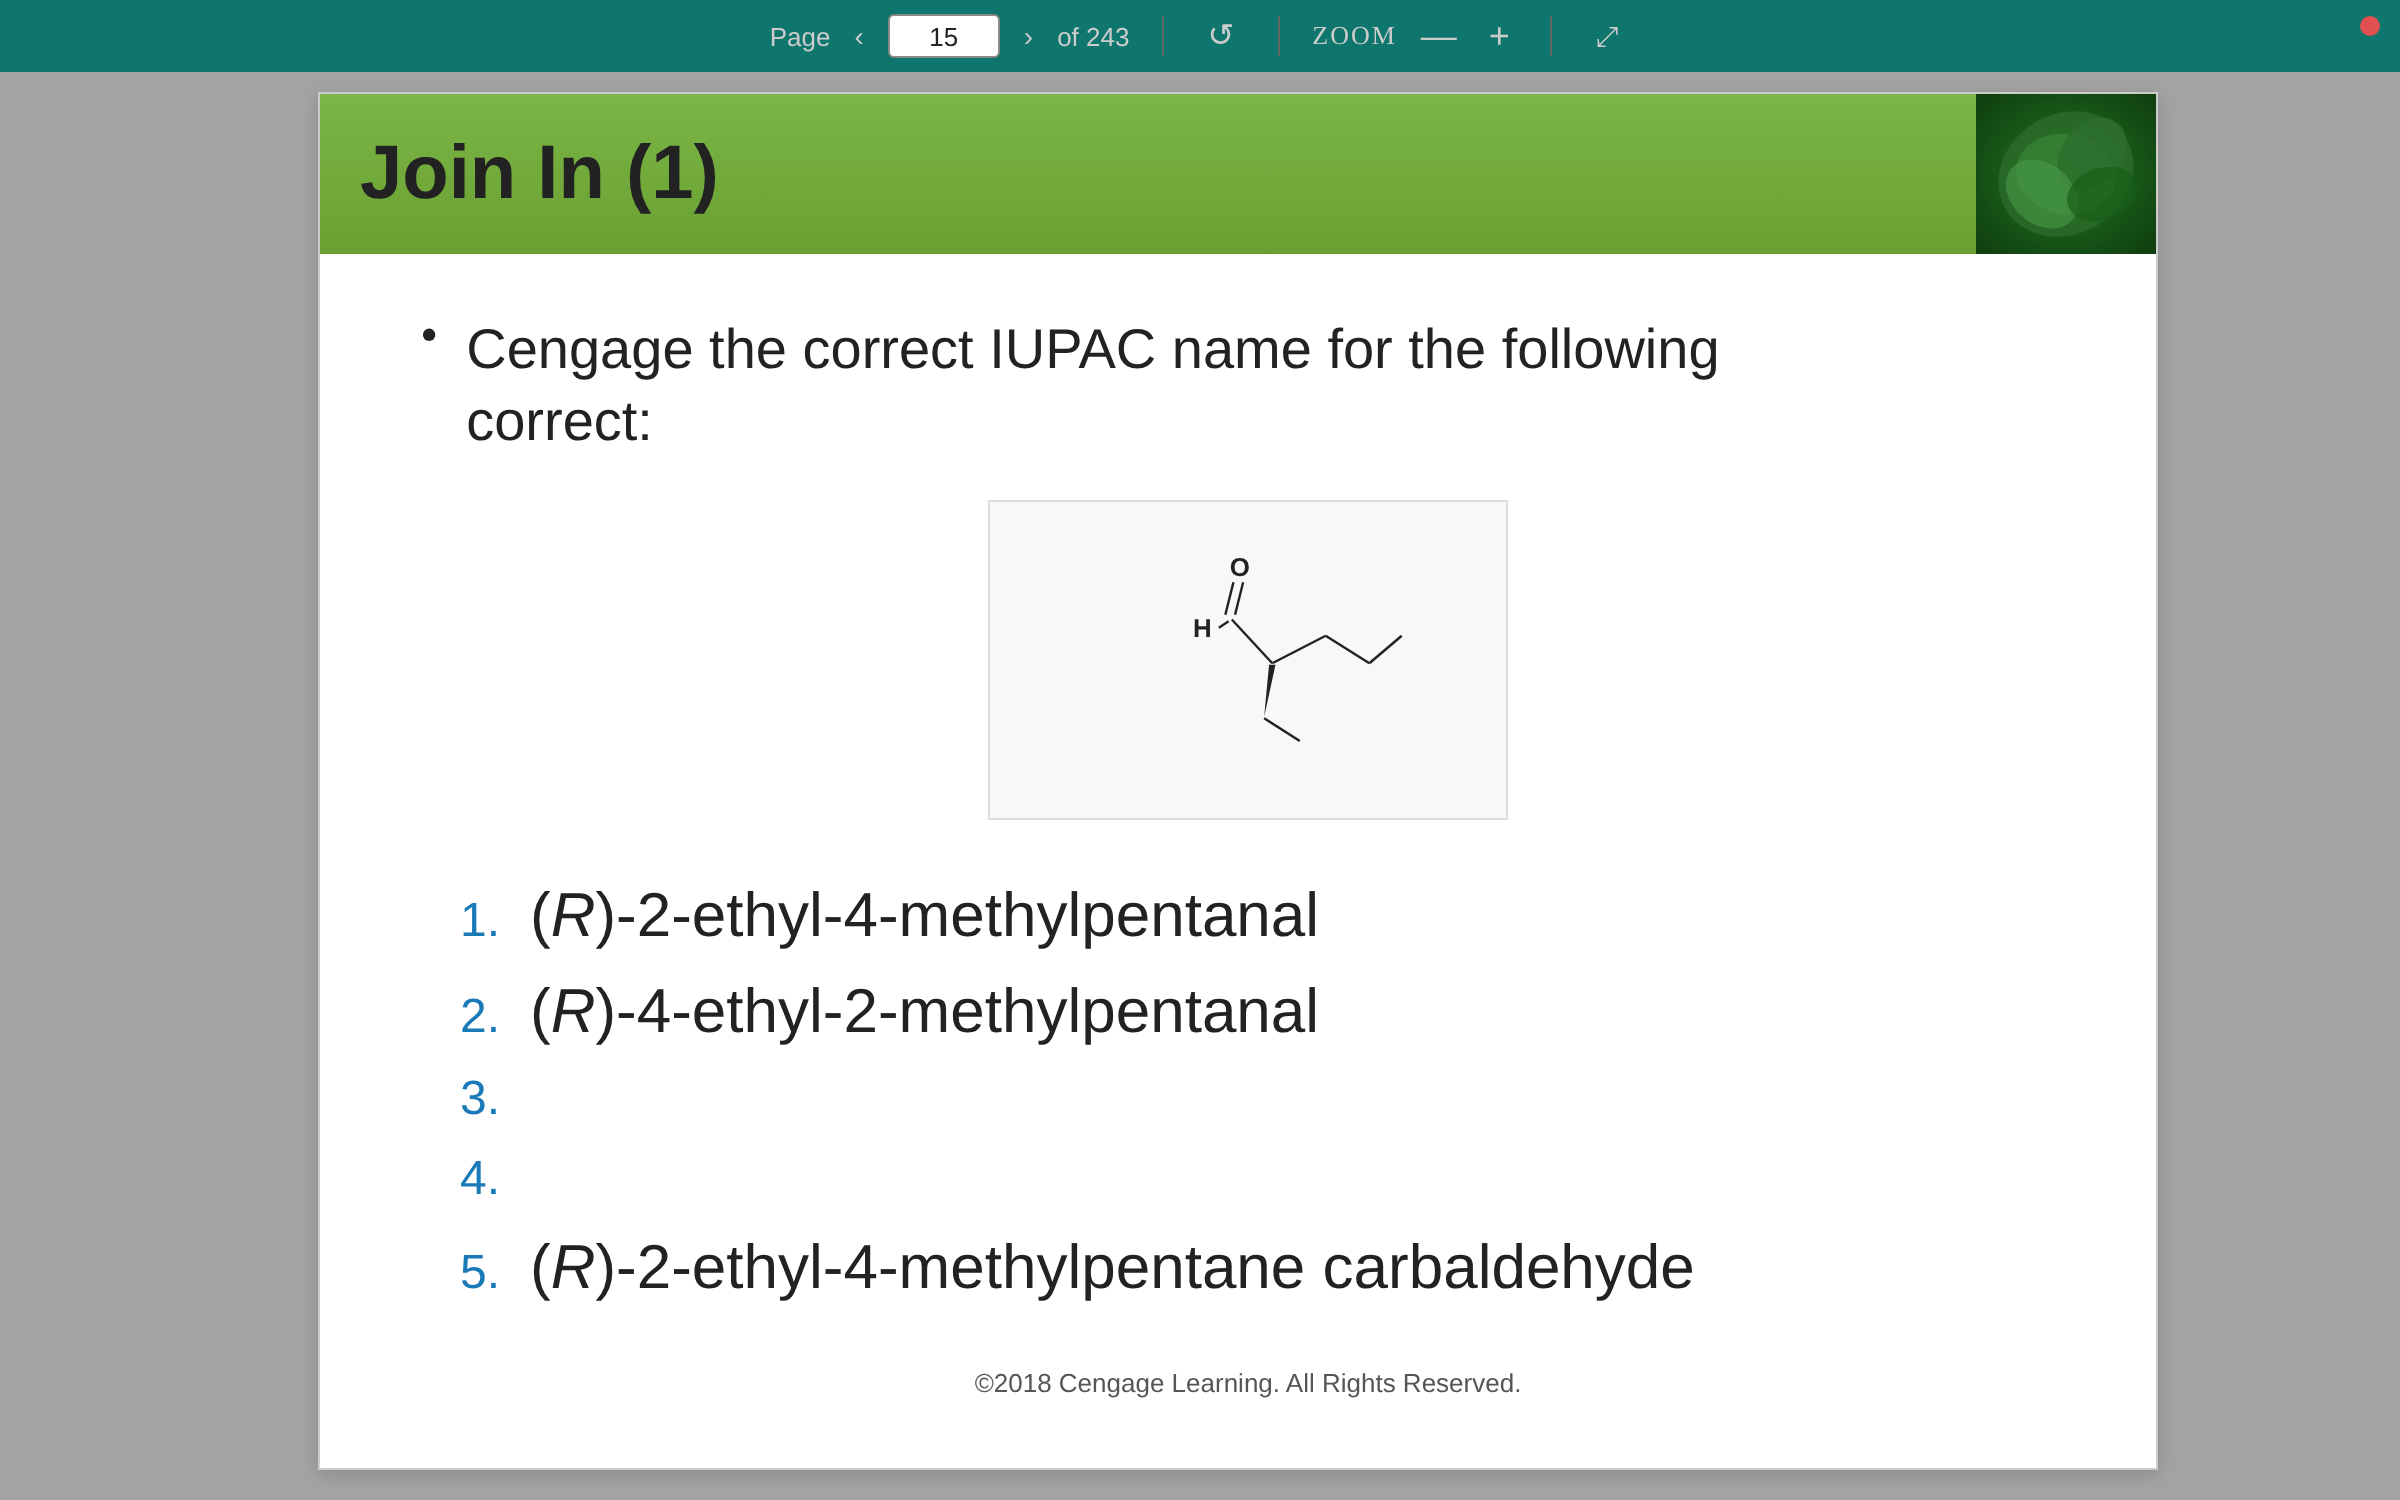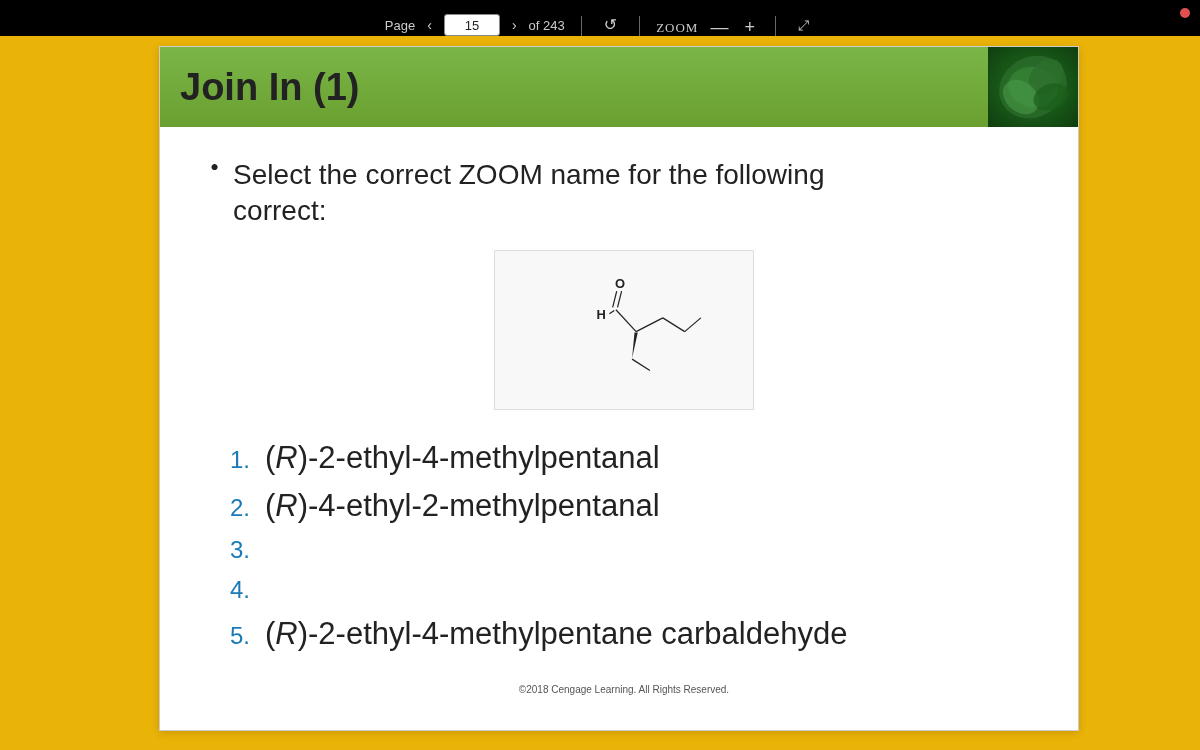--- a/index.html
+++ b/index.html
@@ -8,23 +8,23 @@
       height: 750px;
       background: #e8e8e8;
       font-family: 'Times New Roman', Times, serif;
       overflow: hidden;
     }
 
     
     .toolbar {
       width: 100%;
       height: 36px;
-      background: #000000;
-      display: flex;
-      align-items: flex-end;
+      background: #0f766e;
+      display: flex;
+      align-items: center;
       justify-content: center;
       gap: 8px;
       padding: 0 16px;
       position: relative;
     }
     .toolbar-group {
       display: flex;
       align-items: center;
       gap: 6px;
     }
@@ -97,21 +97,21 @@
       width: 10px;
       height: 10px;
       background: #e05050;
       border-radius: 50%;
     }
 
     
     .main-content {
       width: 100%;
       height: calc(750px - 36px);
-      background: #eab308;
+      background: #a3a3a3;
       display: flex;
       justify-content: center;
       align-items: flex-start;
       padding: 10px 52px 10px 90px;
     }
 
     
     .slide {
       width: 100%;
       max-width: 920px;
@@ -224,21 +224,21 @@
       font-size: 31px;
     }
     .choice-text em {
       font-style: italic;
     }
 
     
     .copyright {
       text-align: center;
       padding: 20px 0 15px 0;
-      font-size: 10px;
+      font-size: 13px;
       color: #555;
       font-family: Arial, sans-serif;
       border-top: none;
     }
   </style>
 </head>
 <body>
 
 <div class="toolbar">
   <div class="toolbar-group">
@@ -278,21 +278,21 @@
           </svg>
         </div>
       </div>
     </div>
 
     <div class="slide-body">
 
       <div class="bullet-point">
         <span class="bullet-dot">•</span>
         <div class="bullet-text">
-          <span>Select the correct ZOOM name for the following</span><br>
+          <span>Cengage the correct IUPAC name for the following</span><br>
           <span>correct:</span>
         </div>
       </div>
 
       <div class="molecule-container">
         <div class="molecule-box">
           <svg width="220" height="140" viewBox="0 0 220 140">
 
             <text x="105" y="18" font-size="16" font-family="Arial" font-weight="bold" text-anchor="middle" fill="#222">O</text>
 

